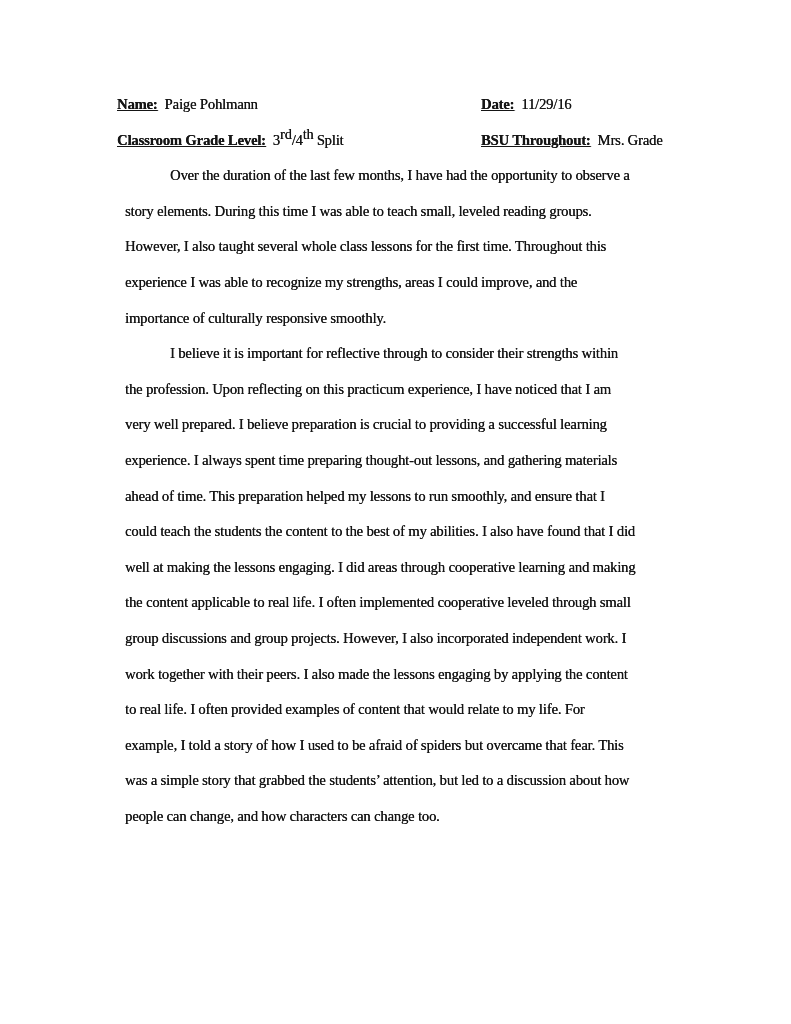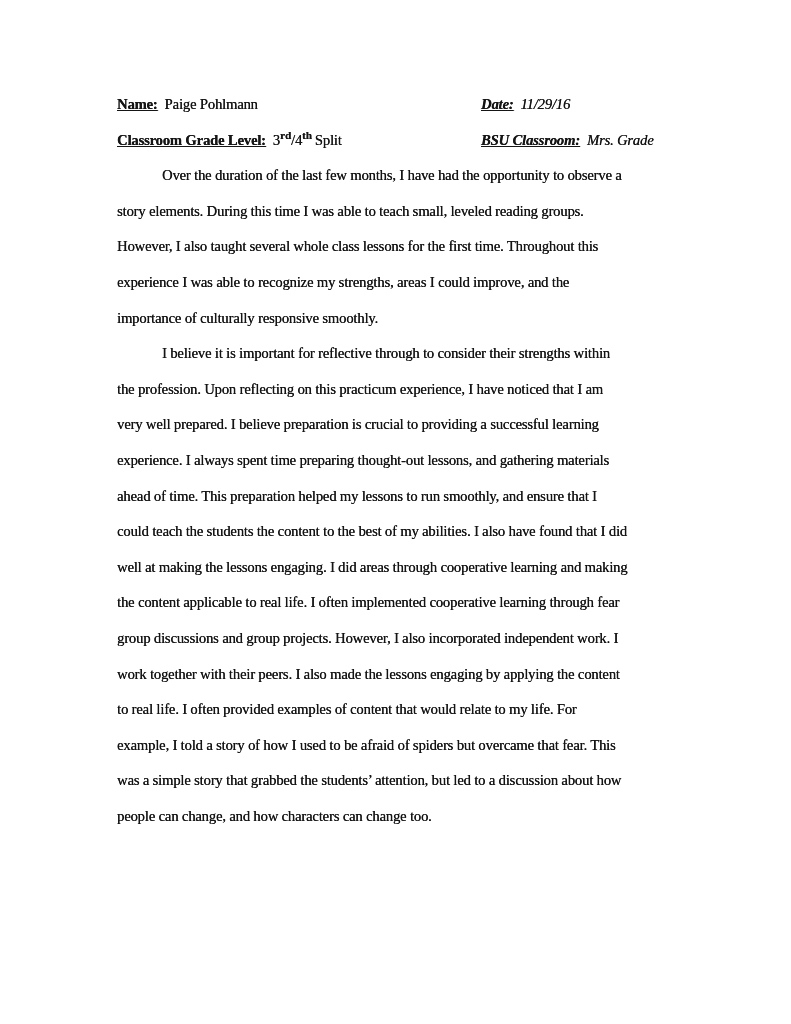--- a/index.html
+++ b/index.html
@@ -29,45 +29,45 @@
   .hdr-row {
     position: relative;
     white-space: nowrap;
     height: 35.6px;
   }
   .field-right {
     position: absolute;
     left: 364px;
     top: 0;
     white-space: nowrap;
-    font-style: italic;
   }
   .label {
     font-weight: bold;
     text-decoration: underline;
   }
   .value {
     margin-left: 7px;
   }
   .grade-value {
     margin-left: 7px;
   }
   .grade-value sup {
-    font-size: 11px;
-    font-weight: bold;
+    font-size: 14px;
+    font-weight: normal;
     letter-spacing: 0;
     line-height: 0;
     vertical-align: super;
   }
   .grade-rest {
     margin-left: 3px;
   }
   .line {
     white-space: nowrap;
     height: 35.6px;
+    margin-left: 8px;
   }
   .line.indent {
     padding-left: 45px;
   }
 </style>
 </head>
 <body>
 
 <div class="page">
   <div class="content">
@@ -79,41 +79,41 @@
       <span class="field-right">
         <span class="label">Date:</span><span class="value">11/29/16</span>
       </span>
     </div>
 
     <div class="hdr-row">
       <span>
         <span class="label">Classroom Grade Level:</span><span class="grade-value"><span>3</span><sup>rd</sup><span>/4</span><sup>th</sup><span class="grade-rest">Split</span></span>
       </span>
       <span class="field-right">
-        <span class="label">BSU Classroom:</span><span class="value">Mrs. Grade</span>
+        <span class="label">BSU Throughout:</span><span class="value">Mrs. Grade</span>
       </span>
     </div>
 
     <div>
       <div class="line indent">Over the duration of the last few months, I have had the opportunity to observe a</div>
       <div class="line">story elements. During this time I was able to teach small, leveled reading groups.</div>
       <div class="line">However, I also taught several whole class lessons for the first time. Throughout this</div>
       <div class="line">experience I was able to recognize my strengths, areas I could improve, and the</div>
       <div class="line">importance of culturally responsive smoothly.</div>
     </div>
 
     <div>
       <div class="line indent">I believe it is important for reflective through to consider their strengths within</div>
       <div class="line">the profession. Upon reflecting on this practicum experience, I have noticed that I am</div>
       <div class="line">very well prepared. I believe preparation is crucial to providing a successful learning</div>
       <div class="line">experience. I always spent time preparing thought-out lessons, and gathering materials</div>
       <div class="line">ahead of time. This preparation helped my lessons to run smoothly, and ensure that I</div>
       <div class="line">could teach the students the content to the best of my abilities. I also have found that I did</div>
       <div class="line">well at making the lessons engaging. I did areas through cooperative learning and making</div>
-      <div class="line">the content applicable to real life. I often implemented cooperative learning through fear</div>
+      <div class="line">the content applicable to real life. I often implemented cooperative leveled through small</div>
       <div class="line">group discussions and group projects. However, I also incorporated independent work. I</div>
       <div class="line">work together with their peers. I also made the lessons engaging by applying the content</div>
       <div class="line">to real life. I often provided examples of content that would relate to my life. For</div>
       <div class="line">example, I told a story of how I used to be afraid of spiders but overcame that fear. This</div>
       <div class="line">was a simple story that grabbed the students’ attention, but led to a discussion about how</div>
       <div class="line">people can change, and how characters can change too.</div>
     </div>
 
   </div>
 </div>

